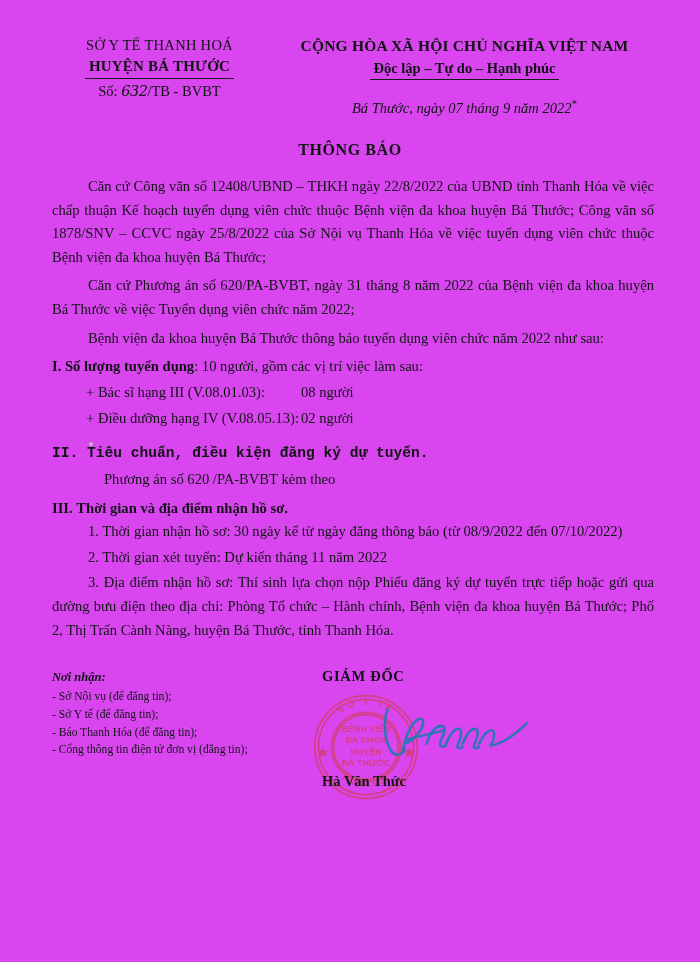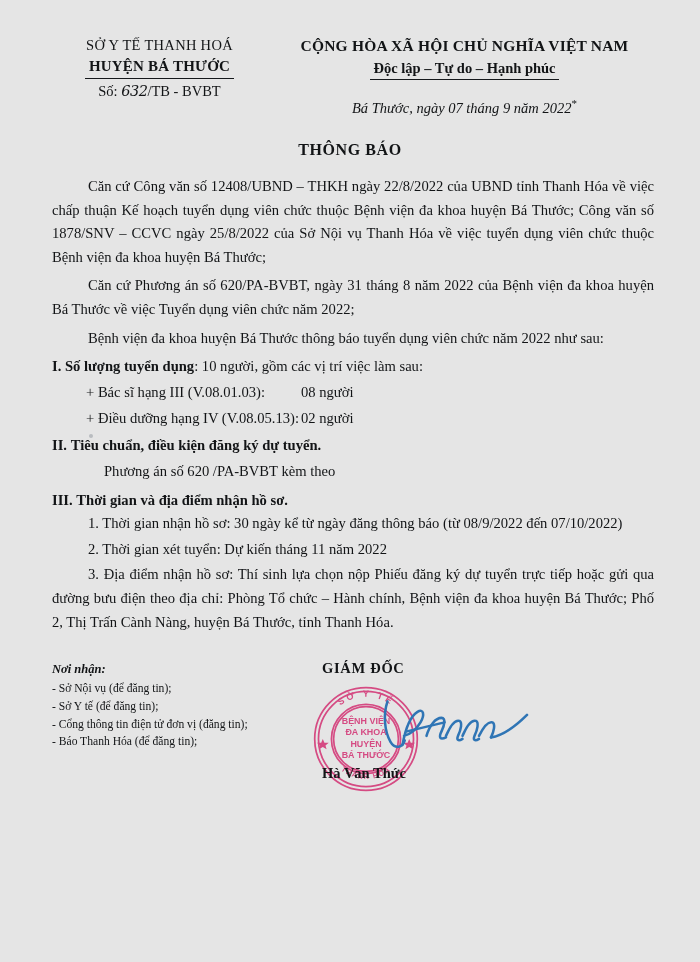--- a/index.html
+++ b/index.html
@@ -9,21 +9,21 @@
     background: #fdfdfd;
     font-family: "Liberation Serif", "DejaVu Serif", serif;
     color: #121416;
     overflow: hidden;
     position: relative;
   }
   .page {
     position: relative;
     width: 700px; height: 962px;
     padding: 0;
-    background: #e5e5e5;
+    background: #d946ef;
   }
 
   
   .header {
     display: flex;
     align-items: flex-start;
     padding: 36px 40px 0 40px;
   }
   .hdr-left {
     width: 215px;
@@ -240,21 +240,21 @@
     </div>
     <div class="sect-row">
       <span class="pos">+ Bác sĩ hạng III (V.08.01.03):</span>
       <span class="cnt">08 người</span>
     </div>
     <div class="sect-row">
       <span class="pos">+ Điều dưỡng hạng IV (V.08.05.13):</span>
       <span class="cnt">02 người</span>
     </div>
 
-    <div class="sect" style="position:relative; margin-top:4px;">
+    <div class="sect" style="position:relative; margin-top:12px;font-family:Liberation Mono, monospace;">
       <span class="speck"></span>
       <span class="lbl">II.</span>
       <span class="lbl">Tiêu chuẩn, điều kiện đăng ký dự tuyển.</span>
     </div>
     <div class="sect-indent">Phương án số 620 /PA-BVBT kèm theo</div>
 
     <div class="sect" style="margin-top:5px;">
       <span class="lbl">III.</span>
       <span class="lbl">Thời gian và địa điểm nhận hồ sơ.</span>
     </div>
@@ -263,22 +263,22 @@
     <p class="just num-item">2. Thời gian xét tuyển: Dự kiến tháng 11 năm 2022</p>
     <p class="just num-item">3. Địa điểm nhận hồ sơ: Thí sinh lựa chọn nộp Phiếu đăng ký dự tuyển trực tiếp hoặc gửi qua đường bưu điện theo địa chỉ: Phòng Tổ chức – Hành chính, Bệnh viện đa khoa huyện Bá Thước; Phố 2, Thị Trấn Cành Nàng, huyện Bá Thước, tỉnh Thanh Hóa.</p>
   </div>
 
   <div class="footer">
 
     <div class="recv">
       <div class="recv-title">Nơi nhận:</div>
       <div class="recv-item">- Sở Nội vụ (để đăng tin);</div>
       <div class="recv-item">- Sở Y tế (để đăng tin);</div>
+      <div class="recv-item">- Báo Thanh Hóa (để đăng tin);</div>
       <div class="recv-item">- Cổng thông tin điện tử đơn vị (đăng tin);</div>
-      <div class="recv-item">- Báo Thanh Hóa (để đăng tin);</div>
     </div>
 
     <div class="sign">
       <div class="sign-role">GIÁM ĐỐC</div>
 
       <svg class="seal" viewBox="0 0 200 200">
         <g fill="none" stroke="#d4407c" stroke-width="3.2">
           <circle cx="100" cy="100" r="95"></circle>
           <circle cx="100" cy="100" r="88"></circle>
           <circle cx="100" cy="100" r="64"></circle>

